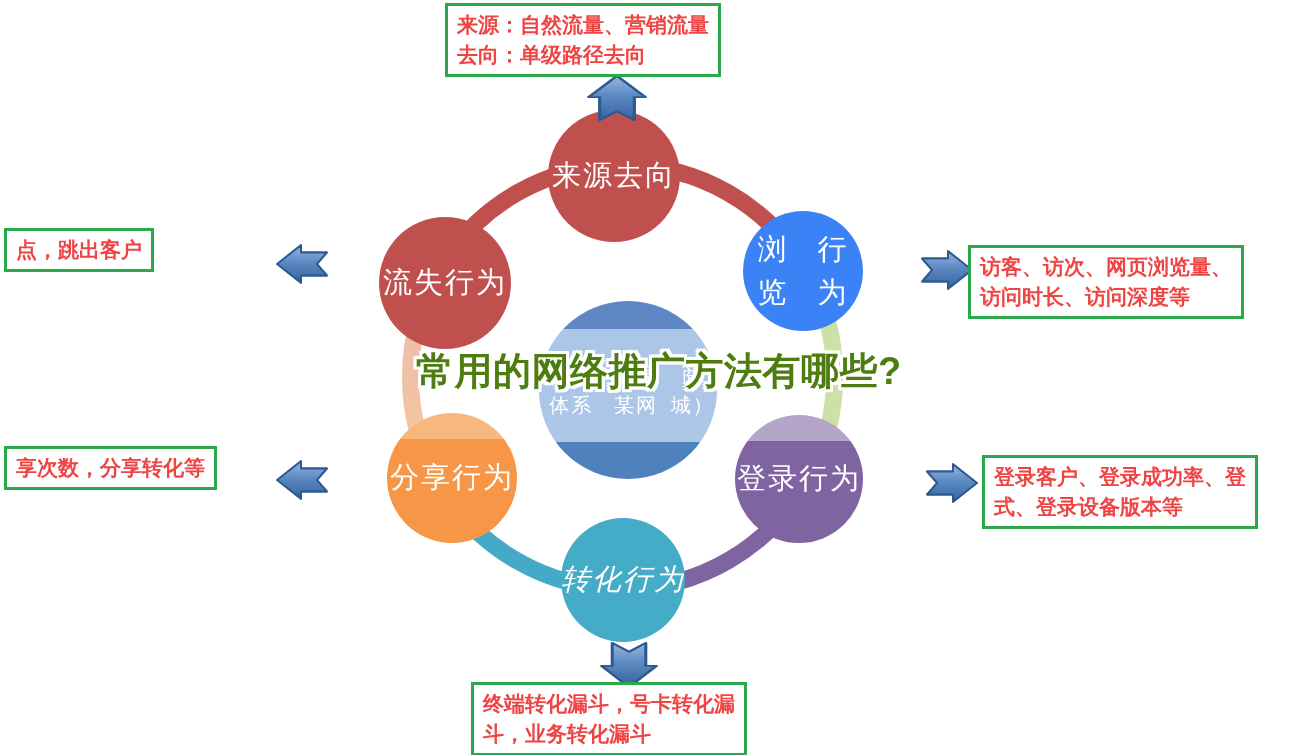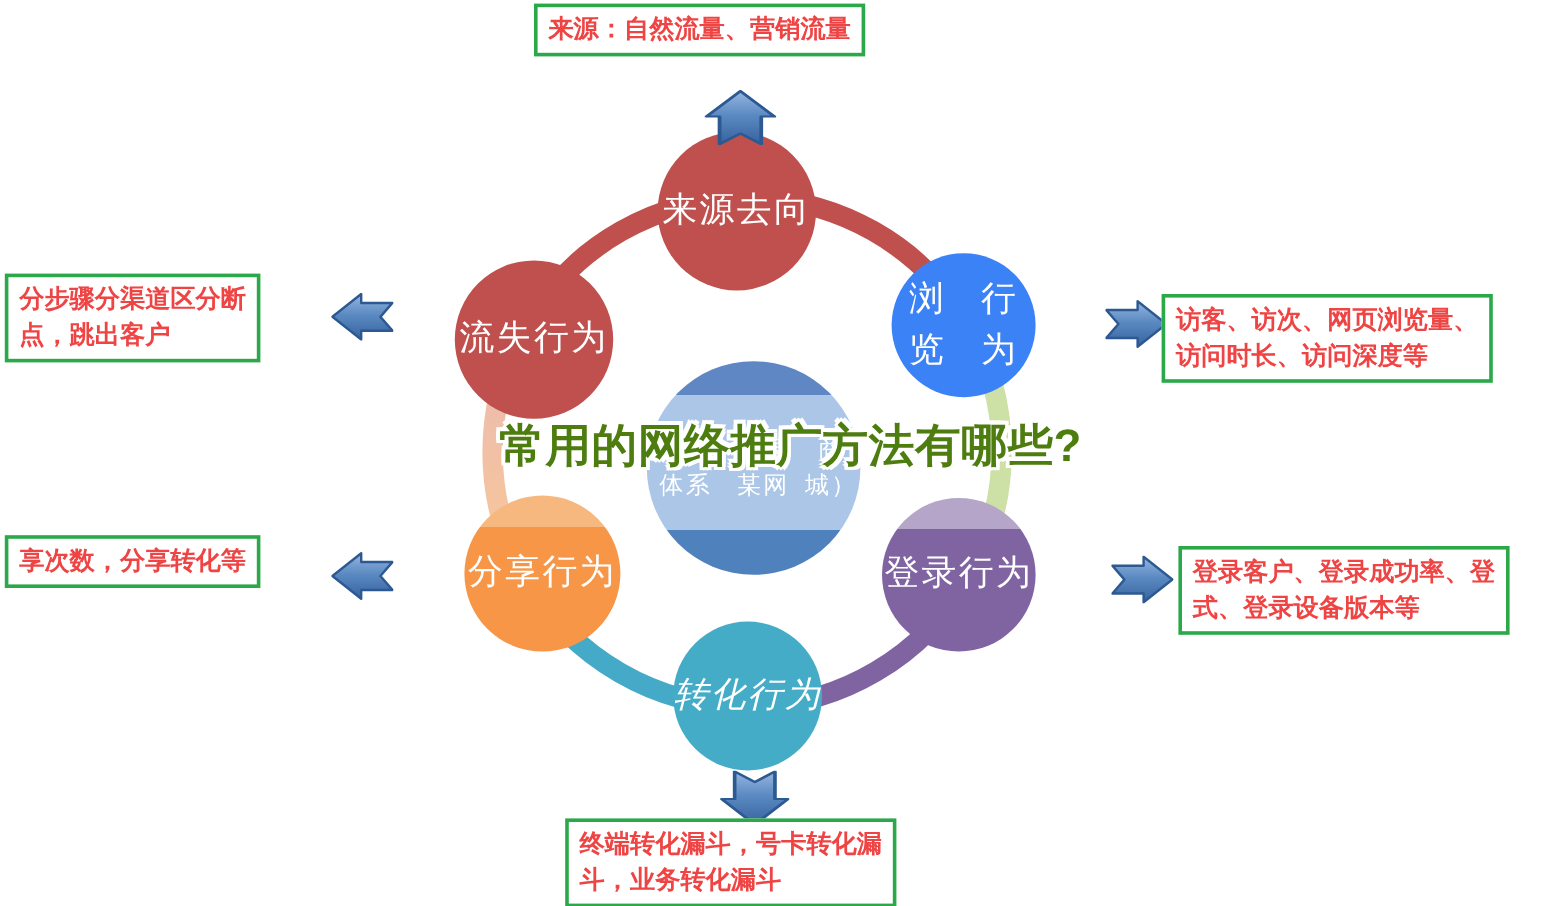--- a/index.html
+++ b/index.html
@@ -125,24 +125,24 @@
   </svg>
   <svg class="arrow" style="left:921px;top:250px" width="52" height="40" viewBox="0 0 52 38" preserveAspectRatio="none">
     <polygon points="1,8 27,8 27,1 51,19 27,37 27,30 1,30 11,19" fill="url(#ag)" stroke="#2c5991" stroke-width="2" stroke-linejoin="round"></polygon>
   </svg>
   <svg class="arrow" style="left:926px;top:463px" width="52" height="40" viewBox="0 0 52 38" preserveAspectRatio="none">
     <polygon points="1,8 27,8 27,1 51,19 27,37 27,30 1,30 11,19" fill="url(#ag)" stroke="#2c5991" stroke-width="2" stroke-linejoin="round"></polygon>
   </svg>
 
   <div class="callout callout-top">
     <div>来源：自然流量、营销流量</div>
+    <div>去向：单级路径去向</div>
   </div>
 
   <div class="callout callout-left-top">
-    <div>分步骤分渠道区分断</div>
     <div>点，跳出客户</div>
   </div>
 
   <div class="callout callout-right-top">
     <div>访客、访次、网页浏览量、</div>
     <div>访问时长、访问深度等</div>
   </div>
 
   <div class="callout callout-left-bottom">
     <div>享次数，分享转化等</div>

